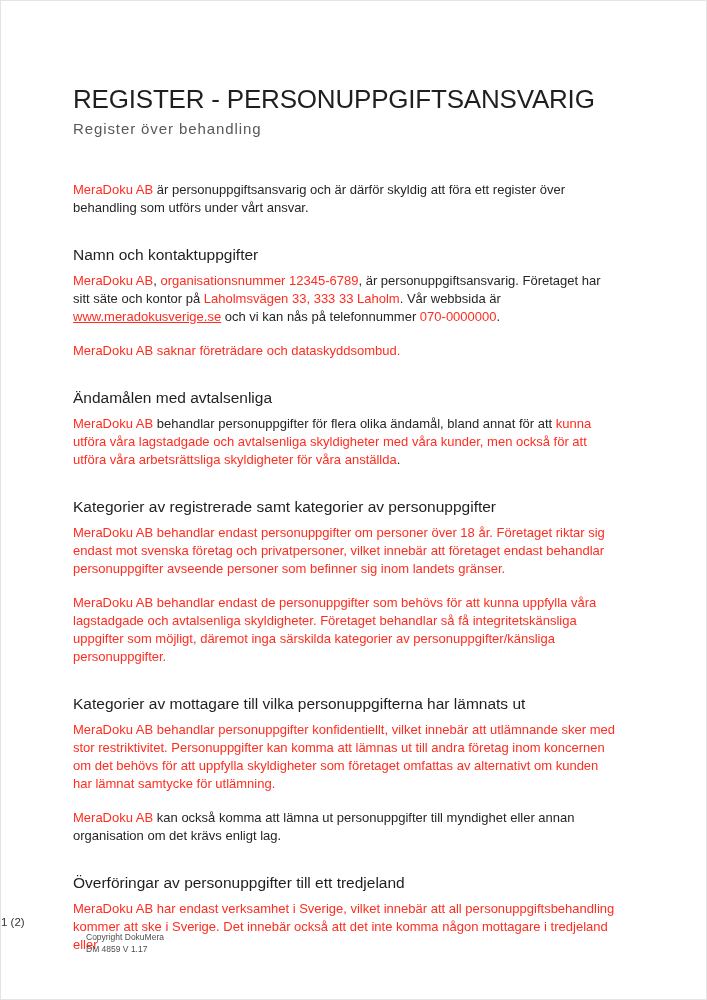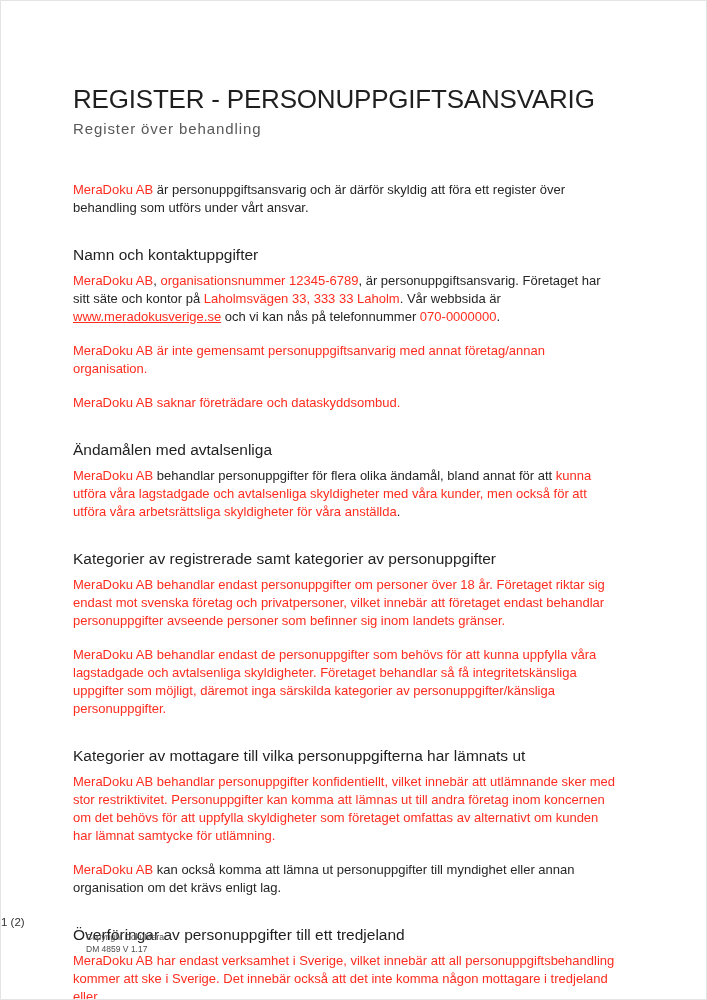--- a/index.html
+++ b/index.html
@@ -85,21 +85,20 @@
 
   <h1 class="doc-title">REGISTER - PERSONUPPGIFTSANSVARIG</h1>
   <div class="doc-subtitle">Register över behandling</div>
 
   <div class="intro-gap"></div>
 
   <p class="para"><span class="red">MeraDoku AB</span><span class="blk"> är personuppgiftsansvarig och är därför skyldig att föra ett register över behandling som utförs under vårt ansvar.</span></p>
 
   <h2 class="section-heading">Namn och kontaktuppgifter</h2>
   <p class="para"><span class="red">MeraDoku AB</span><span class="blk">, </span><span class="red">organisationsnummer 12345-6789</span><span class="blk">, är personuppgiftsansvarig. Företaget har sitt säte och kontor på </span><span class="red">Laholmsvägen 33, 333 33 Laholm</span><span class="blk">. Vår webbsida är </span><span class="link">www.meradokusverige.se</span><span class="blk"> och vi kan nås på telefonnummer </span><span class="red">070-0000000</span><span class="blk">.</span></p>
-  <p class="para"><span class="red">MeraDoku AB är inte gemensamt personuppgiftsanvarig med annat företag/annan organisation.</span></p>
   <p class="para"><span class="red">MeraDoku AB saknar företrädare och dataskyddsombud.</span></p>
 
   <h2 class="section-heading">Ändamålen med avtalsenliga</h2>
   <p class="para"><span class="red">MeraDoku AB</span><span class="blk"> behandlar personuppgifter för flera olika ändamål, bland annat för att </span><span class="red">kunna utföra våra lagstadgade och avtalsenliga skyldigheter med våra kunder, men också för att utföra våra arbetsrättsliga skyldigheter för våra anställda</span><span class="blk">.</span></p>
 
   <h2 class="section-heading">Kategorier av registrerade samt kategorier av personuppgifter</h2>
   <p class="para"><span class="red">MeraDoku AB behandlar endast personuppgifter om personer över 18 år. Företaget riktar sig endast mot svenska företag och privatpersoner, vilket innebär att företaget endast behandlar personuppgifter avseende personer som befinner sig inom landets gränser.</span></p>
   <p class="para"><span class="red">MeraDoku AB behandlar endast de personuppgifter som behövs för att kunna uppfylla våra lagstadgade och avtalsenliga skyldigheter. Företaget behandlar så få integritetskänsliga uppgifter som möjligt, däremot inga särskilda kategorier av personuppgifter/känsliga personuppgifter.</span></p>
 
   <h2 class="section-heading">Kategorier av mottagare till vilka personuppgifterna har lämnats ut</h2>

